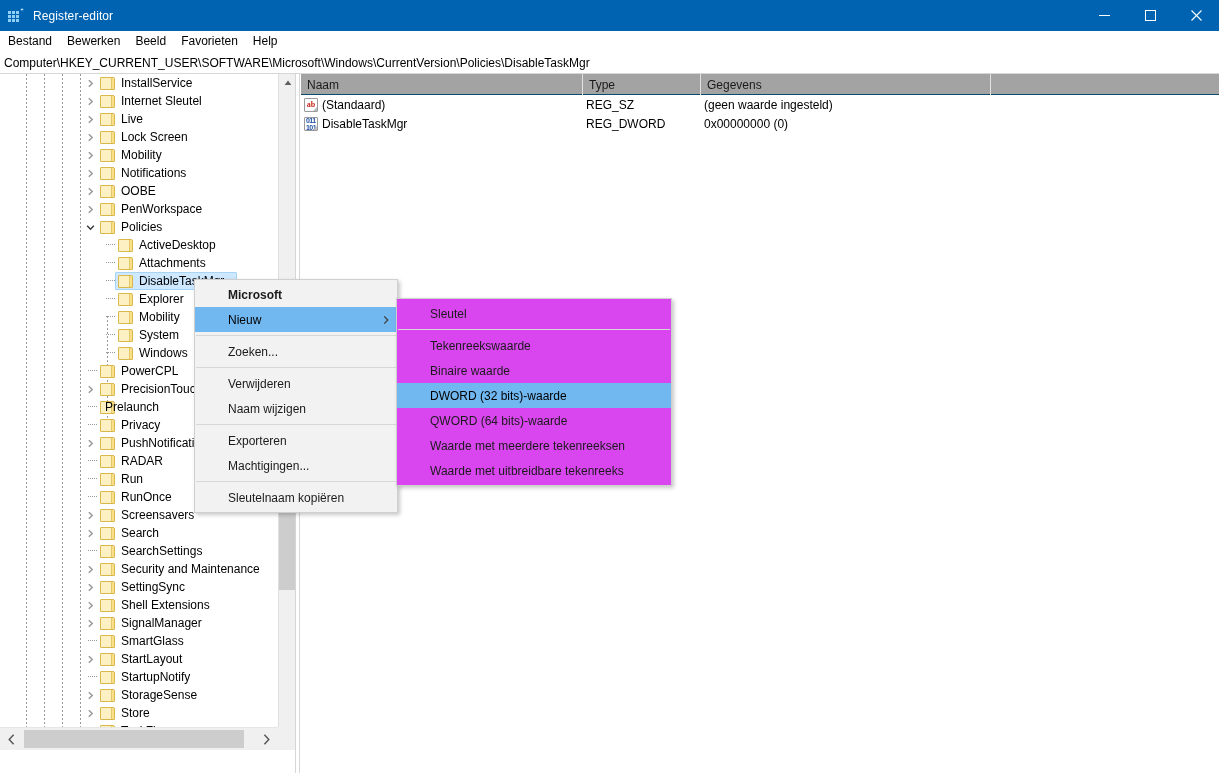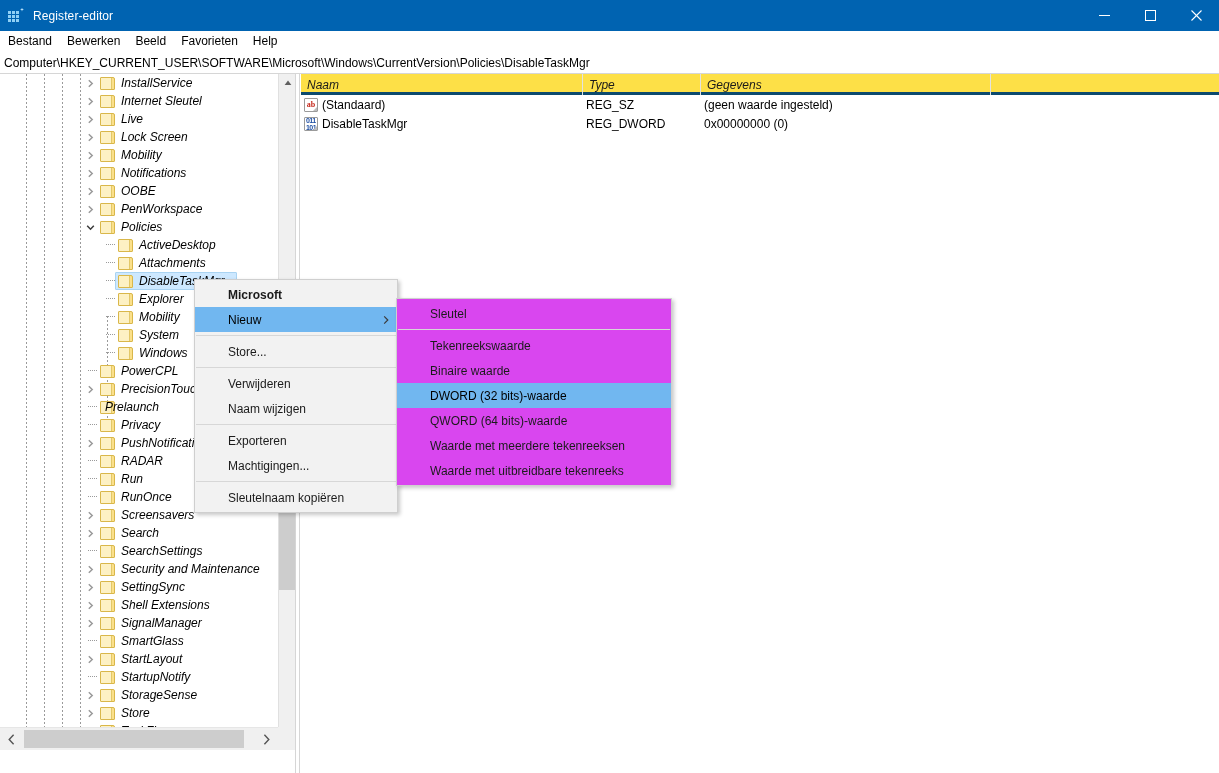--- a/index.html
+++ b/index.html
@@ -142,21 +142,21 @@
     background: #fbe08a;
     border: 1px solid #d9b74a;
     border-radius: 1px 2px 1px 1px;
   }
   .folder .ftab {
     position: absolute; left: 1px; top: 1px;
     width: 11px; height: 11px;
     background: #fdf1c4;
     border-right: 1px solid #e3c869;
   }
-  .tree-label { position: absolute; font-style: italic; }
+  .tree-label { position: absolute; }
 
   
   .v-scrollbar {
     position: absolute; right: 0; top: 0;
     width: 17px; height: 676px;
     background: #f0f0f0;
     border-left: 1px solid #e0e0e0;
   }
   .sb-arrow {
     position: absolute; left: 0; width: 17px; height: 17px;
@@ -207,23 +207,22 @@
 
   
   .values-pane {
     position: absolute; left: 301px; top: 0;
     width: 918px; height: 699px;
     background: #ffffff;
   }
   .col-headers {
     position: relative;
     height: 21px;
-    background: #fde047;
-    border-bottom: 3px solid #0c4a6e;
-    font-style: italic;
+    background: #a3a3a3;
+    border-bottom: 1px solid #0c4a6e;
   }
   .col-head {
     position: absolute; top: 0; height: 21px;
     display: flex; align-items: center;
     font-size: 12px; color: #1a1a1a;
     padding-left: 6px;
     border-right: 1px solid #e2e2e2;
     white-space: nowrap;
   }
 
@@ -834,21 +833,21 @@
           <div class="ctx-item highlight">
             <span>Nieuw</span>
             <span class="ctx-arrow">
               <svg width="6" height="9" viewBox="0 0 6 9">
                 <path d="M1.2 0.9 L4.8 4.5 L1.2 8.1" fill="none" stroke="#3b3b3b" stroke-width="1.2"></path>
               </svg>
             </span>
           </div>
           <div class="ctx-sep"></div>
           <div class="ctx-item">
-            <span>Store...</span>
+            <span>Zoeken...</span>
           </div>
           <div class="ctx-sep"></div>
           <div class="ctx-item">
             <span>Verwijderen</span>
           </div>
           <div class="ctx-item">
             <span>Naam wijzigen</span>
           </div>
           <div class="ctx-sep"></div>
           <div class="ctx-item">

